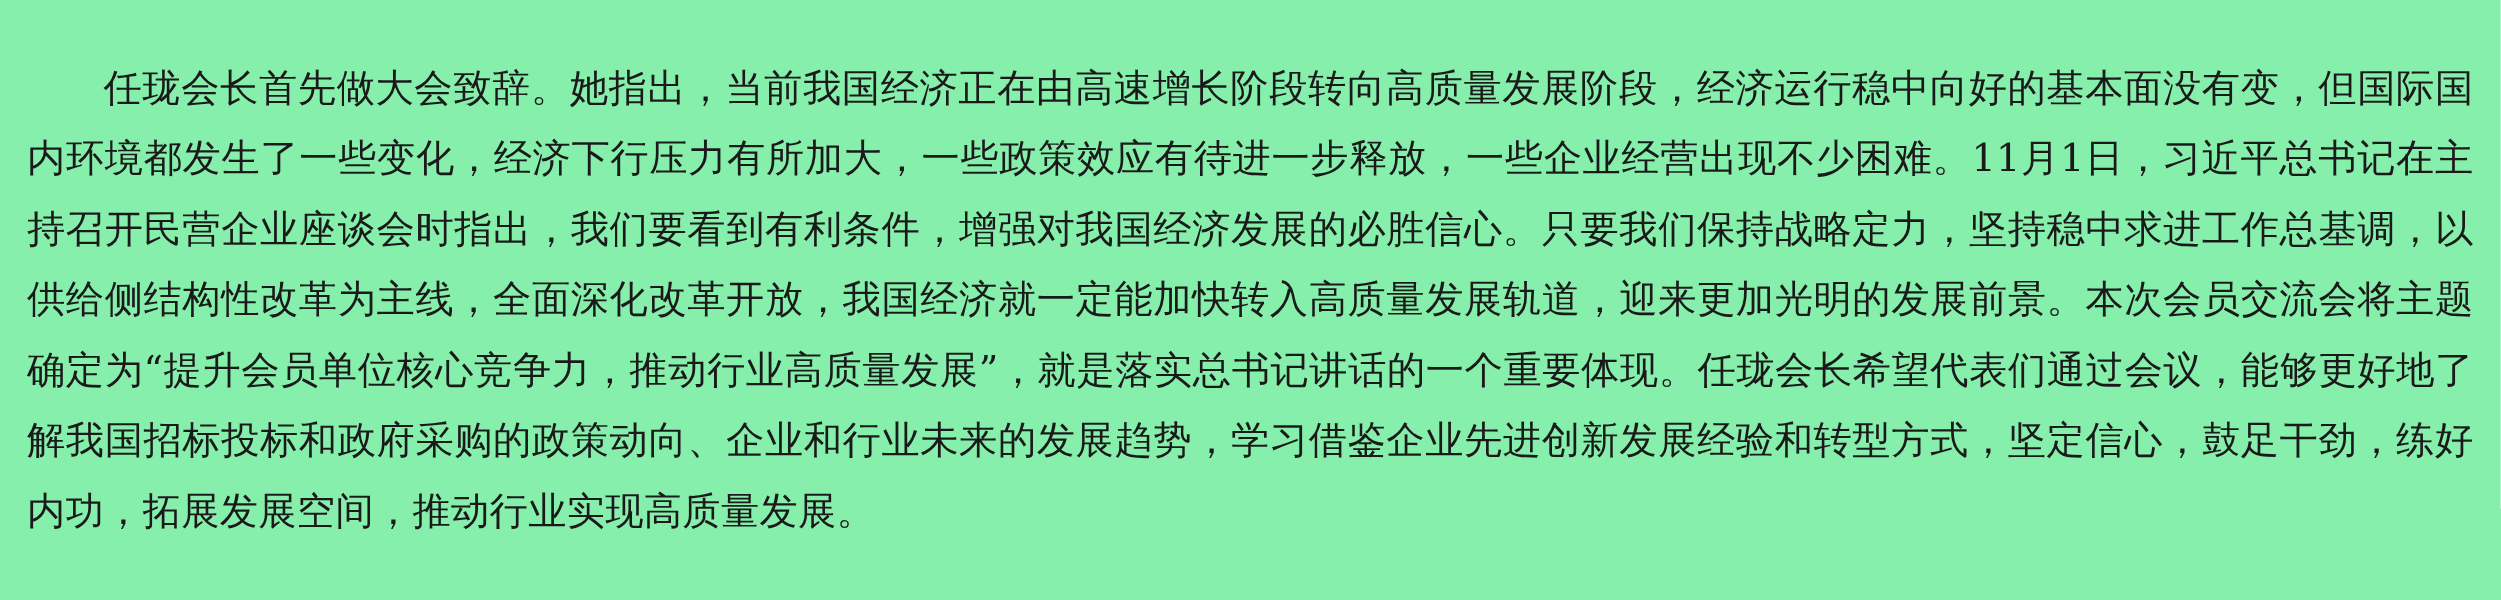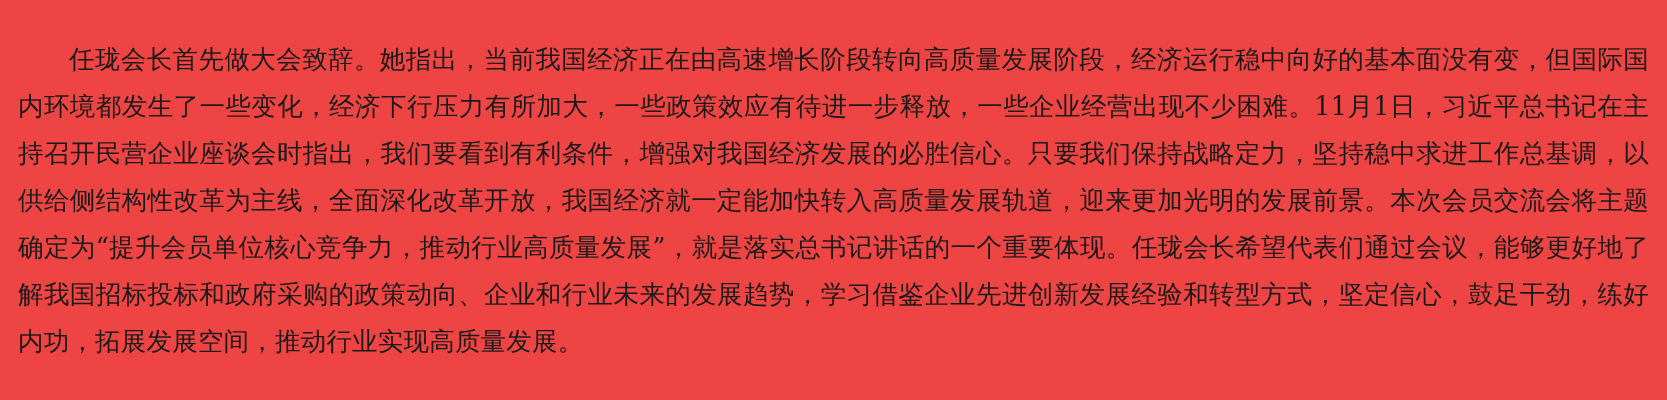--- a/index.html
+++ b/index.html
@@ -11,21 +11,21 @@
     width: 1667px;
     height: 400px;
     overflow: hidden;
     font-family: "DejaVu Serif", "Liberation Serif", serif;
   }
   .page {
     box-sizing: border-box;
     width: 1667px;
     height: 400px;
     padding: 10px 18px 0 18px;
-    background: #ef4444;
+    background: #86efac;
   }
   .article-body {
     font-size: 25.5px;
     line-height: 47px;
     color: #1a1a1a;
     text-align: justify;
     text-justify: inter-ideograph;
     letter-spacing: 0.2px;
     text-indent: 2em;
     white-space: normal;

